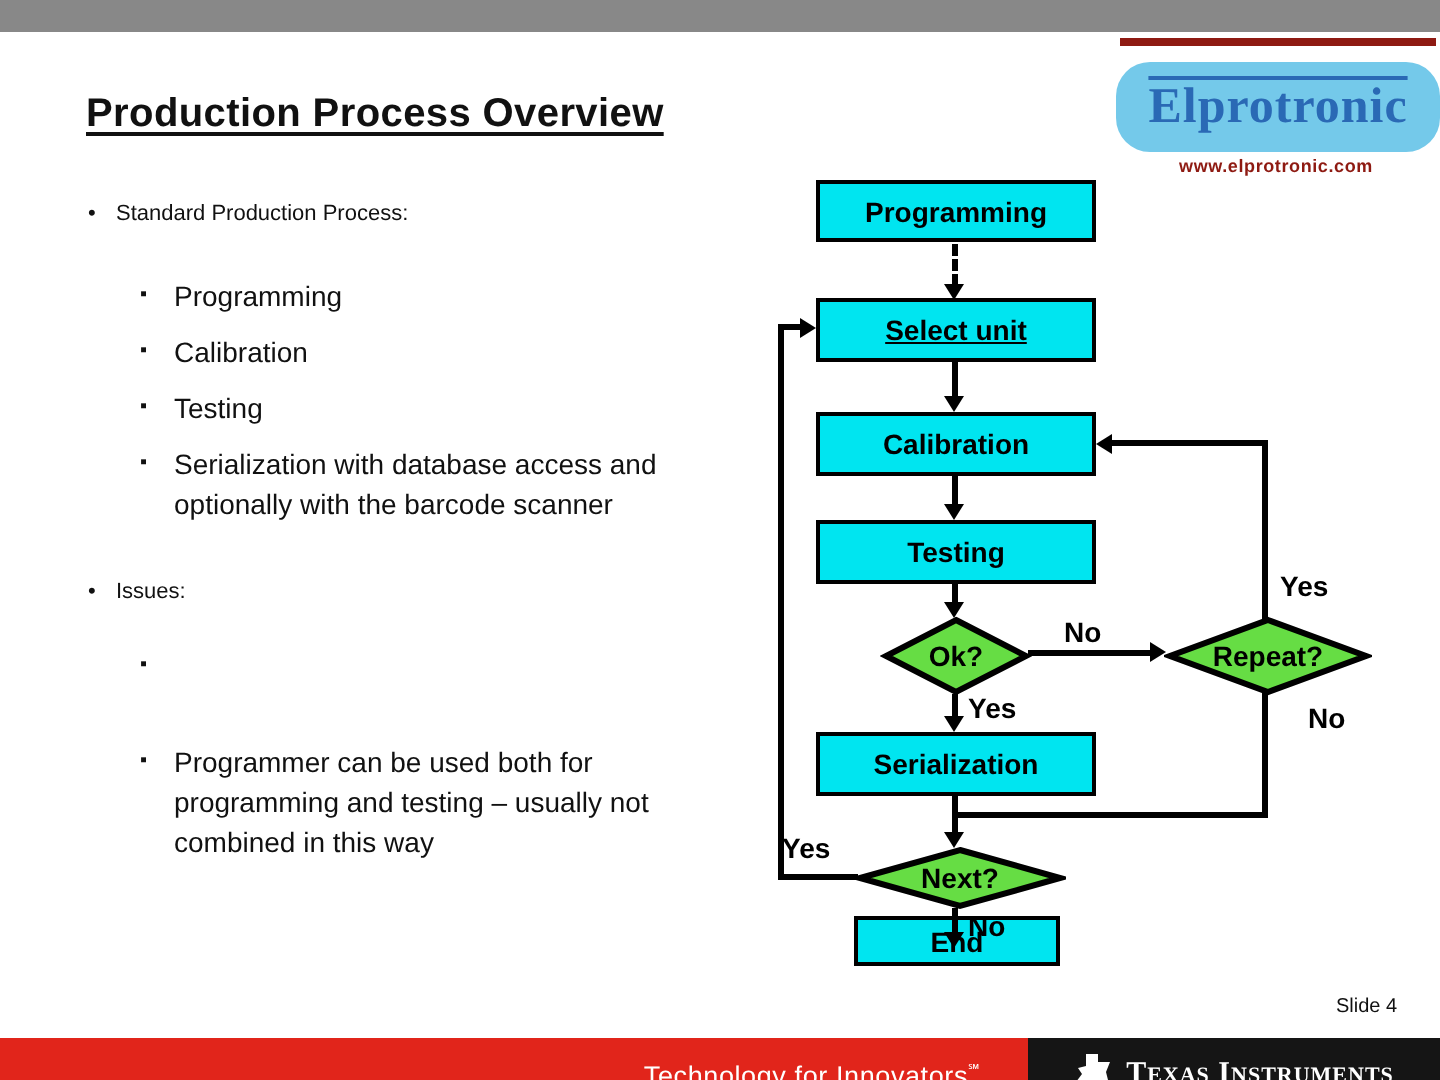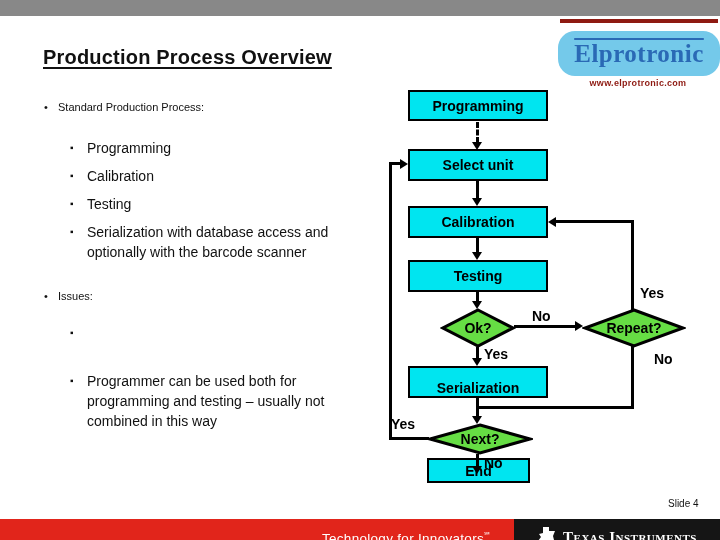--- a/index.html
+++ b/index.html
@@ -112,30 +112,30 @@
   </div>
   <div class="b-sub" style="left:87px; top:355px; width:258px;">
     <span class="mk">▪</span><span>Programmer can be used both for programming and testing – usually not combined in this way</span>
   </div>
 
   <div>
 
     <div class="node" style="left:408px; top:74px;  width:140px; height:31px;">
         <span>Programming</span>
       </div>
-    <div class="node" style="left:408px; top:133px; width:140px; height:32px;">
+    <div class="node" style="left:408px; top:133px; width:140px; height:32px;text-decoration:underline;">
         <span>Select unit</span>
       </div>
     <div class="node" style="left:408px; top:190px; width:140px; height:32px;">
         <span>Calibration</span>
       </div>
     <div class="node" style="left:408px; top:244px; width:140px; height:32px;">
         <span>Testing</span>
       </div>
-    <div class="node" style="left:408px; top:350px; width:140px; height:32px;align-items:flex-end;">
+    <div class="node" style="left:408px; top:350px; width:140px; height:32px;">
         <span>Serialization</span>
       </div>
     <div class="node" style="left:427px; top:442px; width:103px; height:25px;justify-content:center;">
         <span>End</span>
       </div>
 
     <div class="diamond" style="left:440px; top:292px; width:76px; height:40px;text-align:center;">
       <svg width="76" height="40" viewBox="0 0 76 40">
         <polygon points="38,2 73,20 38,38 3,20" style="fill:var(--decision-fill,#66dd44)" stroke="#000" stroke-width="3"></polygon>
       </svg>

